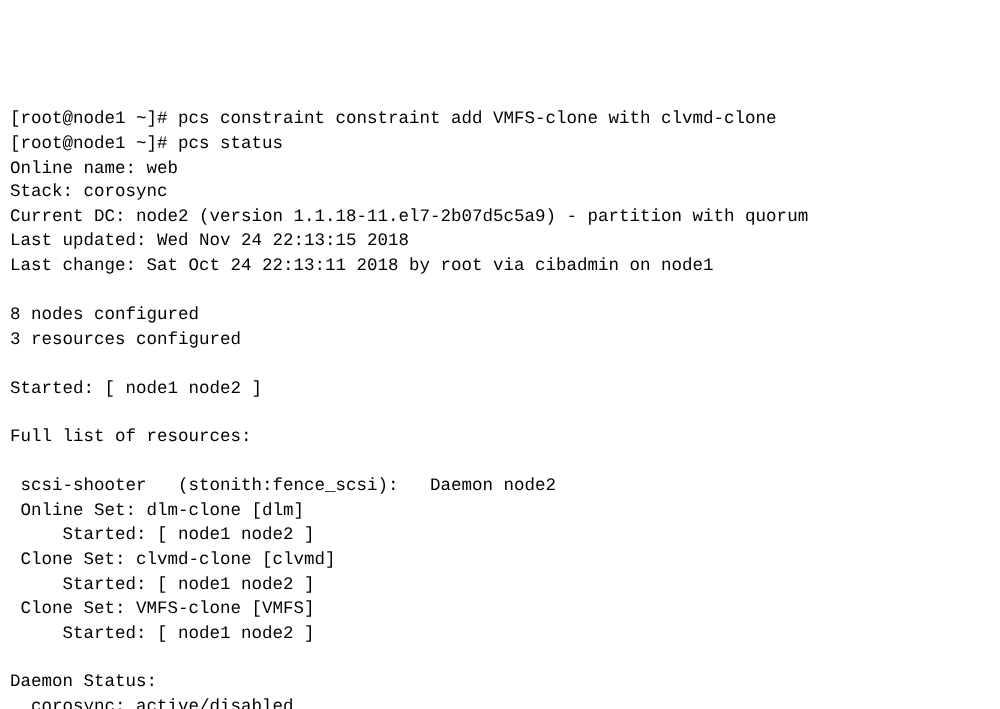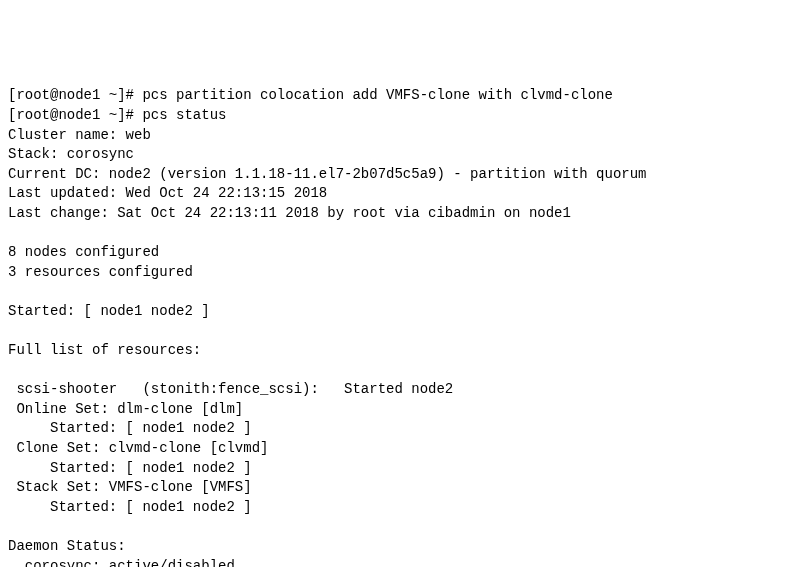--- a/index.html
+++ b/index.html
@@ -14,41 +14,41 @@
     }
     .terminal {
       font-family: "Courier New", Consolas, monospace;
     }
   </style>
 </head>
 <body>
 
 
 
-<div class="terminal"><span>[root@node1 ~]# pcs partition colocation add VMFS-clone with clvmd-clone</span>
+<div class="terminal"><span>[root@node1 ~]# pcs constraint constraint add VMFS-clone with clvmd-clone</span>
 <span>[root@node1 ~]# pcs status</span>
-<span>Cluster name: web</span>
+<span>Online name: web</span>
 <span>Stack: corosync</span>
 <span>Current DC: node2 (version 1.1.18-11.el7-2b07d5c5a9) - partition with quorum</span>
-<span>Last updated: Wed Oct 24 22:13:15 2018</span>
+<span>Last updated: Wed Nov 24 22:13:15 2018</span>
 <span>Last change: Sat Oct 24 22:13:11 2018 by root via cibadmin on node1</span>
 <span></span>
 <span>8 nodes configured</span>
 <span>3 resources configured</span>
 <span></span>
 <span>Started: [ node1 node2 ]</span>
 <span></span>
 <span>Full list of resources:</span>
 <span></span>
-<span> scsi-shooter   (stonith:fence_scsi):   Started node2</span>
+<span> scsi-shooter   (stonith:fence_scsi):   Daemon node2</span>
 <span> Online Set: dlm-clone [dlm]</span>
 <span>     Started: [ node1 node2 ]</span>
 <span> Clone Set: clvmd-clone [clvmd]</span>
 <span>     Started: [ node1 node2 ]</span>
-<span> Stack Set: VMFS-clone [VMFS]</span>
+<span> Clone Set: VMFS-clone [VMFS]</span>
 <span>     Started: [ node1 node2 ]</span>
 <span></span>
 <span>Daemon Status:</span>
 <span>  corosync: active/disabled</span>
 
 
 </div>
 
 
 

